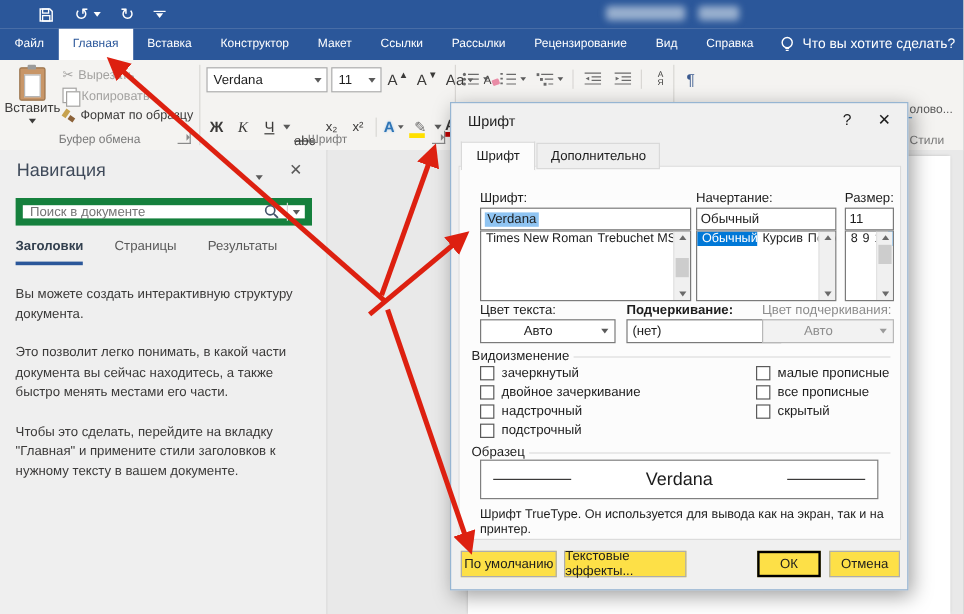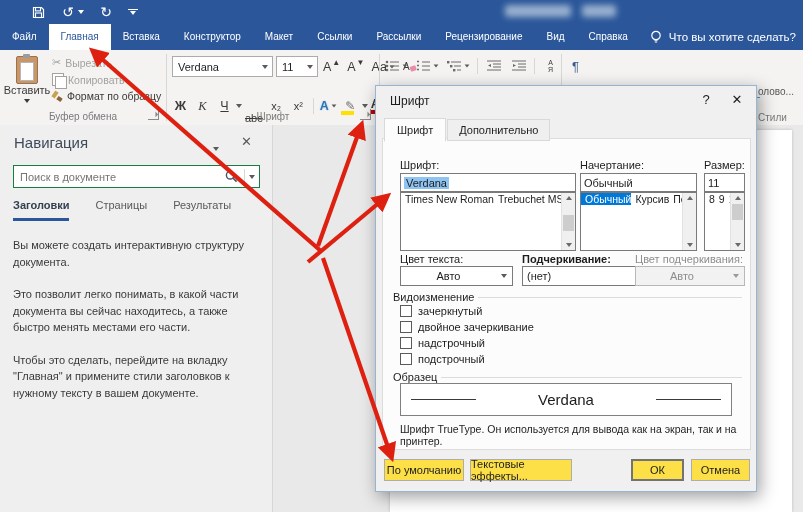--- a/index.html
+++ b/index.html
@@ -63,21 +63,21 @@
   .st-bold{font-weight:700;}
   .st-h1{color:#2e74b5;font-family:Liberation Mono, monospace;}
   .st-h2{color:#5b9bd5;}
   .styles-frag{position:absolute;left:758px;top:36px;font-size:10px;color:#595959;}
   
   .workspace{position:absolute;left:0;top:125px;width:803px;height:387px;}
   .navpane{position:absolute;left:0;top:0;width:273px;height:387px;background:#efefef;border-right:1px solid #d6d6d6;box-sizing:border-box;}
   .nav-title{position:absolute;left:14px;top:9px;font-size:15px;color:#3f4a5a;}
   .nav-ctl{position:absolute;top:12px;color:#5a5a5a;}
   .nav-close{font-size:13px;}
-  .searchbox{position:absolute;left:13px;top:40px;width:247px;height:23px;background:#fff;border:1px solid #15803d;box-sizing:border-box;display:flex;align-items:center;}
+  .searchbox{position:absolute;left:13px;top:40px;width:247px;height:23px;background:#fff;border:6px solid #15803d;box-sizing:border-box;display:flex;align-items:center;}
   .searchbox input{border:0;outline:0;flex:1;font-size:11px;color:#767676;padding:0 6px;font-family:"Liberation Sans",sans-serif;background:transparent;}
   .search-split{width:1px;height:15px;background:#d8d8d8;}
   .search-btn{width:26px;display:flex;align-items:center;justify-content:center;}
   .search-caret{width:14px;display:flex;justify-content:center;color:#5a5a5a;}
   .nav-tabs{position:absolute;left:13px;top:74px;display:flex;gap:26px;}
   .nav-tabs .lst-item{font-size:11px;color:#595959;padding-bottom:7px;border-bottom:3px solid transparent;}
   .nav-tabs .lst-item.sel{color:#33404f;font-weight:700;border-bottom-color:#2b579a;}
   .nav-body{position:absolute;left:13px;top:112px;width:250px;font-size:11px;color:#3b3a39;line-height:1.5;}
   .nav-body p{margin:0 0 16px 0;}
   .docarea{position:absolute;left:273px;top:0;width:530px;height:387px;background:#e9e9e9;}
@@ -111,21 +111,21 @@
   .groupline{position:absolute;height:1px;background:#dcdcdc;}
   .chk-row{display:flex;align-items:center;gap:6px;height:16px;}
   .chk-box{width:12px;height:12px;background:#fff;border:1px solid #5a5a5a;box-sizing:border-box;flex:0 0 auto;}
   .chk-label{font-size:11px;color:#1d1d1d;white-space:nowrap;}
   .chk-col{position:absolute;display:flex;flex-direction:column;}
   .preview-box{position:absolute;left:17px;top:244px;width:332px;height:33px;background:#fff;border:1px solid #808080;box-sizing:border-box;display:flex;align-items:center;}
   .pline{height:1px;background:#3b3a39;flex:0 0 auto;}
   .preview-text{flex:1;text-align:center;font-size:15px;color:#1d1d1d;}
   .dlg-note{position:absolute;left:17px;top:284px;width:340px;font-size:10.5px;color:#1d1d1d;}
   .dbtn{position:absolute;top:373px;height:22px;background:#fde047;border:1px solid #adadad;box-sizing:border-box;display:flex;align-items:center;justify-content:center;font-size:11px;color:#1d1d1d;}
-  .dbtn.primary{border:2px solid #737373;}
+  .dbtn.primary{border:2px solid #000000;}
   
   .arrows{position:absolute;left:0;top:0;z-index:20;pointer-events:none;}
   
   .svgi{display:inline-flex;align-items:center;justify-content:center;}
 </style>
 </head>
 <body>
 
 <div class="screen">
 
@@ -431,20 +431,34 @@
           </div>
           <div class="chk-row">
             <span class="chk-box"></span>
             <span class="chk-label">надстрочный</span>
           </div>
           <div class="chk-row">
             <span class="chk-box"></span>
             <span class="chk-label">подстрочный</span>
           </div>
         </div>
+      <div class="chk-col" style="left:247px;top:164px;">
+          <div class="chk-row">
+            <span class="chk-box"></span>
+            <span class="chk-label">малые прописные</span>
+          </div>
+          <div class="chk-row">
+            <span class="chk-box"></span>
+            <span class="chk-label">все прописные</span>
+          </div>
+          <div class="chk-row">
+            <span class="chk-box"></span>
+            <span class="chk-label">скрытый</span>
+          </div>
+        </div>
 
       <span class="fld-label" style="left:10px;top:232px;">Образец</span>
       <span class="groupline" style="left:58px;right:8px;top:238px;"></span>
       <div class="preview-box">
         <span class="pline" style="width:65px;margin-left:10px;"></span>
         <span class="preview-text">Verdana</span>
         <span class="pline" style="width:65px;margin-right:10px;"></span>
       </div>
       <div class="dlg-note">Шрифт TrueType. Он используется для вывода как на экран, так и на принтер.</div>
     </div>

